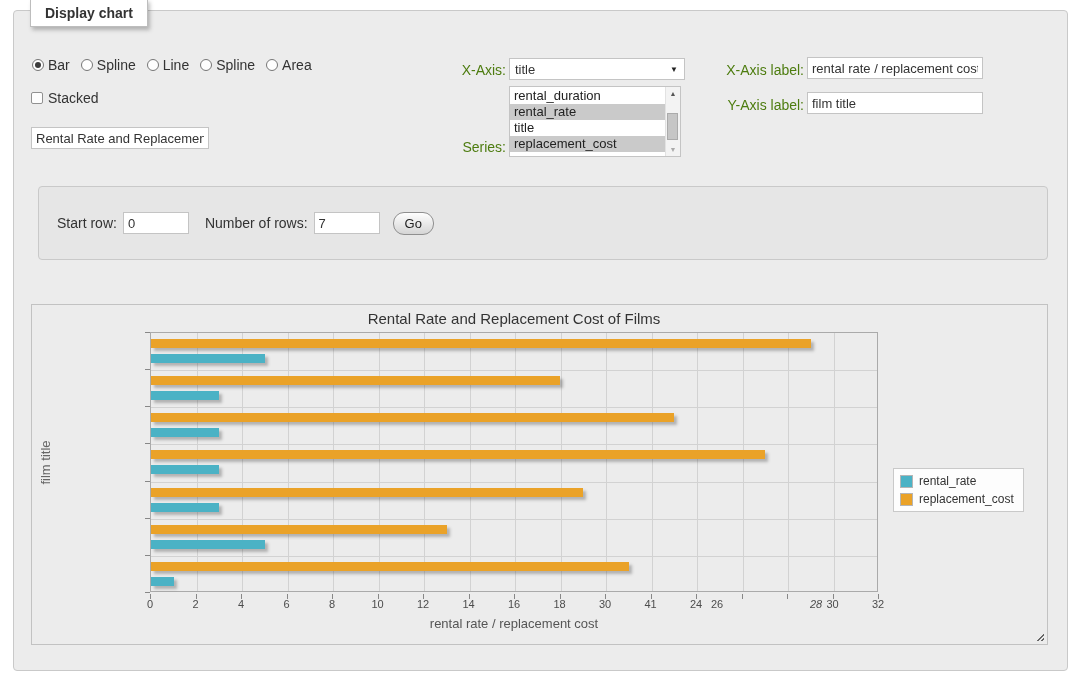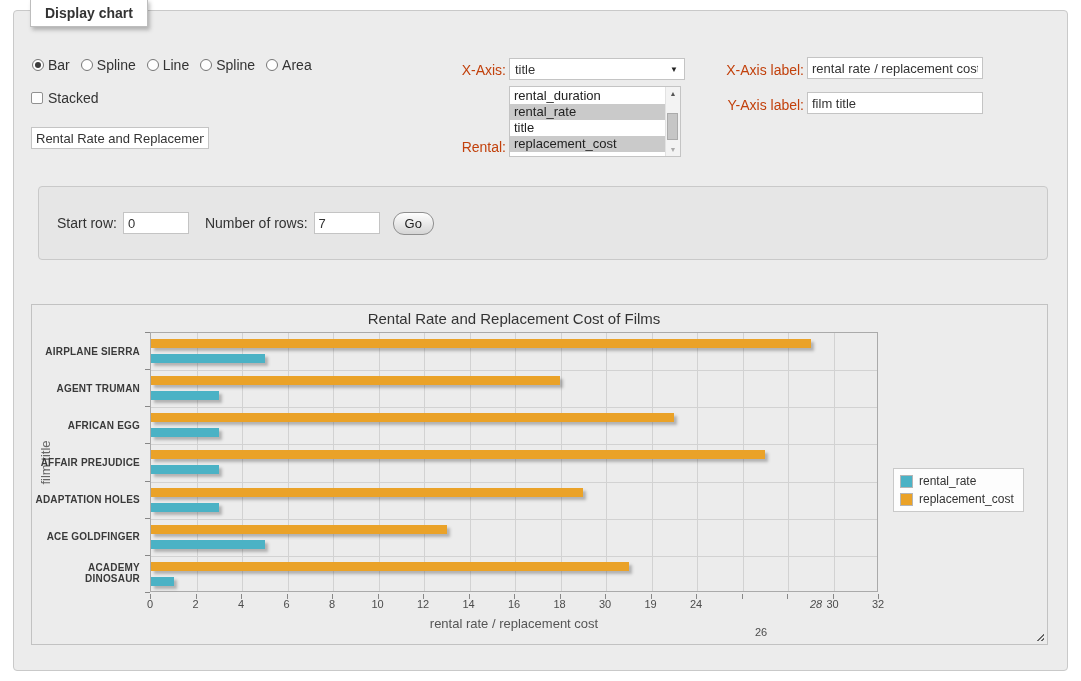--- a/index.html
+++ b/index.html
@@ -16,21 +16,21 @@
   .radio-item{display:flex;align-items:center;gap:4px;cursor:default;}
   .radio{width:12px;height:12px;border:1px solid #767676;border-radius:50%;background:#fefefe;position:relative;flex:none;}
   .radio.checked::after{content:"";position:absolute;left:2px;top:2px;width:6px;height:6px;border-radius:50%;background:#3c3c3c;}
   .checkbox-row{position:absolute;left:17px;top:79px;display:flex;align-items:center;gap:5px;font-size:14px;}
   .checkbox{width:12px;height:12px;border:1px solid #919191;border-radius:2px;background:#fdfdfd;flex:none;}
 
   .text-input{border:1px solid #c4c4c4;background:#fff;font:13px "Liberation Sans",sans-serif;
     color:#333;padding:2px 4px;height:22px;}
   #chart-title-input{position:absolute;left:17px;top:116px;width:178px;}
 
-  .ctl-label{position:absolute;font-size:14px;color:#c2410c;text-align:right;width:100px;}
+  .ctl-label{position:absolute;font-size:14px;color:#4d7c0f;text-align:right;width:100px;}
   #xaxis-lbl{left:392px;top:51px;}
   #series-lbl{left:392px;top:128px;}
   #xaxislabel-lbl{left:690px;top:51px;}
   #yaxislabel-lbl{left:690px;top:86px;}
 
   #xaxis-select{position:absolute;left:495px;top:47px;width:176px;height:22px;background:#fff;
     border:1px solid #c4c4c4;font-size:13px;display:flex;align-items:center;padding-left:5px;}
   #xaxis-select .arrow{position:absolute;right:6px;top:7px;font-size:8px;color:#222;line-height:1;}
 
   #series-listbox{position:absolute;left:495px;top:75px;width:172px;height:71px;background:#fff;
@@ -115,21 +115,21 @@
   </div>
 
   <input class="text-input" id="chart-title-input" value="Rental Rate and Replacement Cost of Films" style="">
 
   <div class="ctl-label" id="xaxis-lbl">X-Axis:</div>
   <div id="xaxis-select">
     <span>title</span>
     <span class="arrow">▼</span>
   </div>
 
-  <div class="ctl-label" id="series-lbl">Rental:</div>
+  <div class="ctl-label" id="series-lbl">Series:</div>
   <div id="series-listbox">
     <div class="options" id="series-options">
         <div class="option">rental_duration</div>
         <div class="option selected">rental_rate</div>
         <div class="option">title</div>
         <div class="option selected">replacement_cost</div>
       </div>
     <div class="scrollbar">
       <div class="sb-up">▲</div>
       <div class="sb-thumb"></div>
@@ -148,29 +148,20 @@
     <input class="text-input" id="start-input" value="0" style="">
     <span id="numrows-lbl">Number of rows:</span>
     <input class="text-input" id="num-input" value="7" style="">
     <button id="go-btn">Go</button>
   </div>
 
   <div id="chart-box">
     <div id="chart-title">Rental Rate and Replacement Cost of Films</div>
     <div id="ytitle">
         <span>film title</span>
-      </div>
-    <div id="cat-labels">
-        <div class="cat-label" style="top: 18.5714px;">AIRPLANE SIERRA</div>
-        <div class="cat-label" style="top: 55.7143px;">AGENT TRUMAN</div>
-        <div class="cat-label" style="top: 92.8571px;">AFRICAN EGG</div>
-        <div class="cat-label" style="top: 130px;">AFFAIR PREJUDICE</div>
-        <div class="cat-label" style="top: 167.143px;">ADAPTATION HOLES</div>
-        <div class="cat-label" style="top: 204.286px;">ACE GOLDFINGER</div>
-        <div class="cat-label" style="top: 241.429px;">ACADEMY DINOSAUR</div>
       </div>
     <div id="plot">
         <div class="vgrid" style="left: 45.5px;"></div>
         <div class="vgrid" style="left: 91px;"></div>
         <div class="vgrid" style="left: 136.5px;"></div>
         <div class="vgrid" style="left: 182px;"></div>
         <div class="vgrid" style="left: 227.5px;"></div>
         <div class="vgrid" style="left: 273px;"></div>
         <div class="vgrid" style="left: 318.5px;"></div>
         <div class="vgrid" style="left: 364px;"></div>
@@ -230,25 +221,25 @@
       <div class="xtick-label" style="left: 371px;">12</div>
       <div class="xtick-mark" style="left: 436.5px;"></div>
       <div class="xtick-label" style="left: 416.5px;">14</div>
       <div class="xtick-mark" style="left: 482px;"></div>
       <div class="xtick-label" style="left: 462px;">16</div>
       <div class="xtick-mark" style="left: 527.5px;"></div>
       <div class="xtick-label" style="left: 507.5px;">18</div>
       <div class="xtick-mark" style="left: 573px;"></div>
       <div class="xtick-label" style="left: 553px;">30</div>
       <div class="xtick-mark" style="left: 618.5px;"></div>
-      <div class="xtick-label" style="left: 598.5px;">19</div>
+      <div class="xtick-label" style="left: 598.5px;">41</div>
       <div class="xtick-mark" style="left: 664px;"></div>
       <div class="xtick-label" style="left: 644px;">24</div>
       <div class="xtick-mark" style="left: 709.5px;"></div>
-      <div class="xtick-label" style="left: 709px; margin-top: 28px;">26</div>
+      <div class="xtick-label" style="left: 665px;">26</div>
       <div class="xtick-mark" style="left: 755px;"></div>
       <div class="xtick-label" style="left: 764px; font-style: italic;">28</div>
       <div class="xtick-mark" style="left: 800.5px;"></div>
       <div class="xtick-label" style="left: 780.5px;">30</div>
       <div class="xtick-mark" style="left: 846px;"></div>
       <div class="xtick-label" style="left: 826px;">32</div>
       <div class="ytick-mark" style="top: 27px;"></div>
       <div class="ytick-mark" style="top: 64.1429px;"></div>
       <div class="ytick-mark" style="top: 101.286px;"></div>
       <div class="ytick-mark" style="top: 138.429px;"></div>

